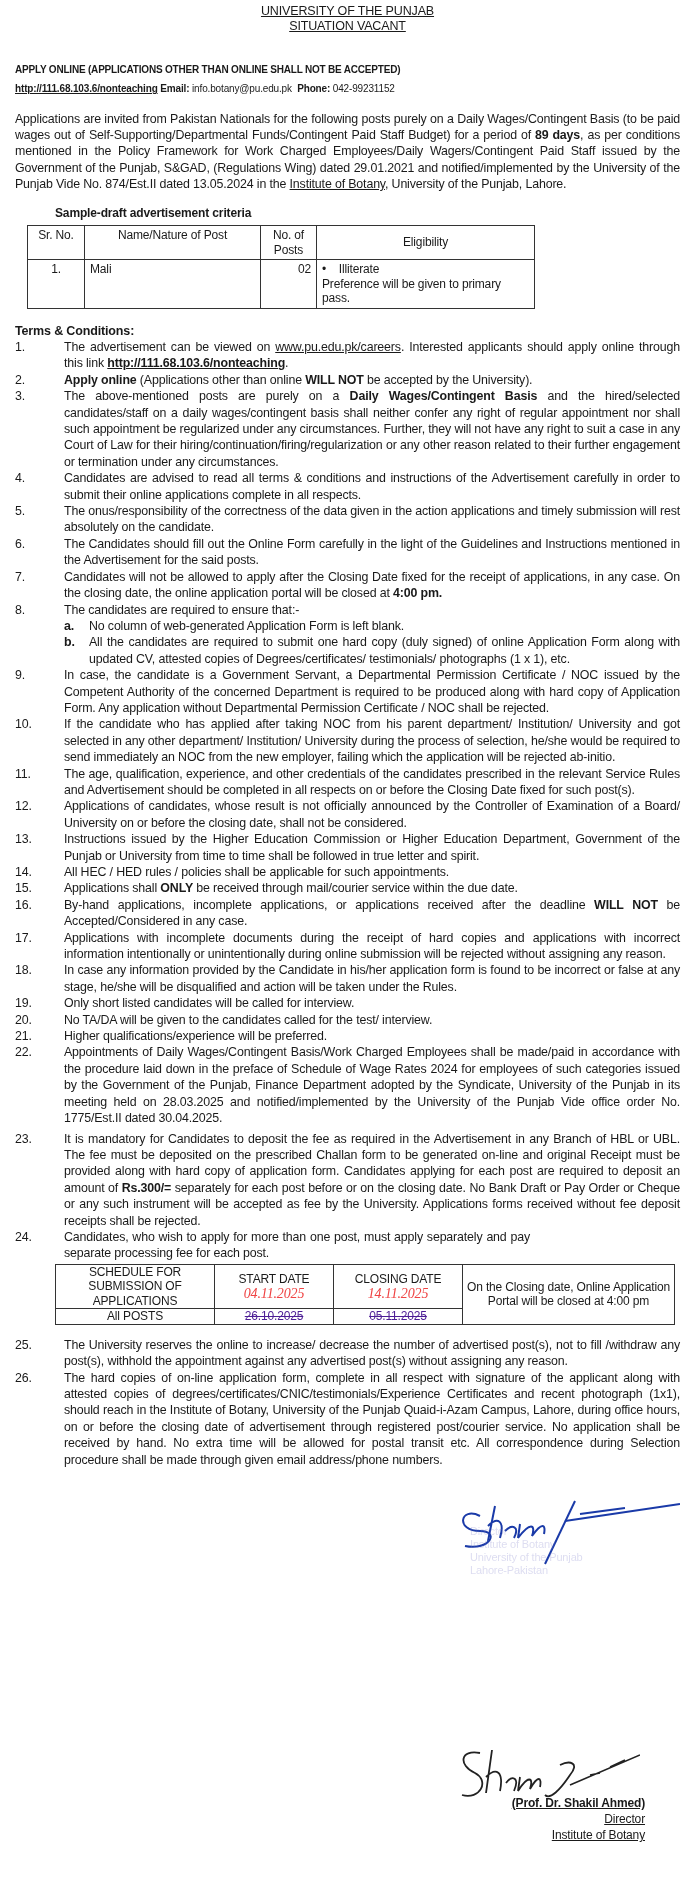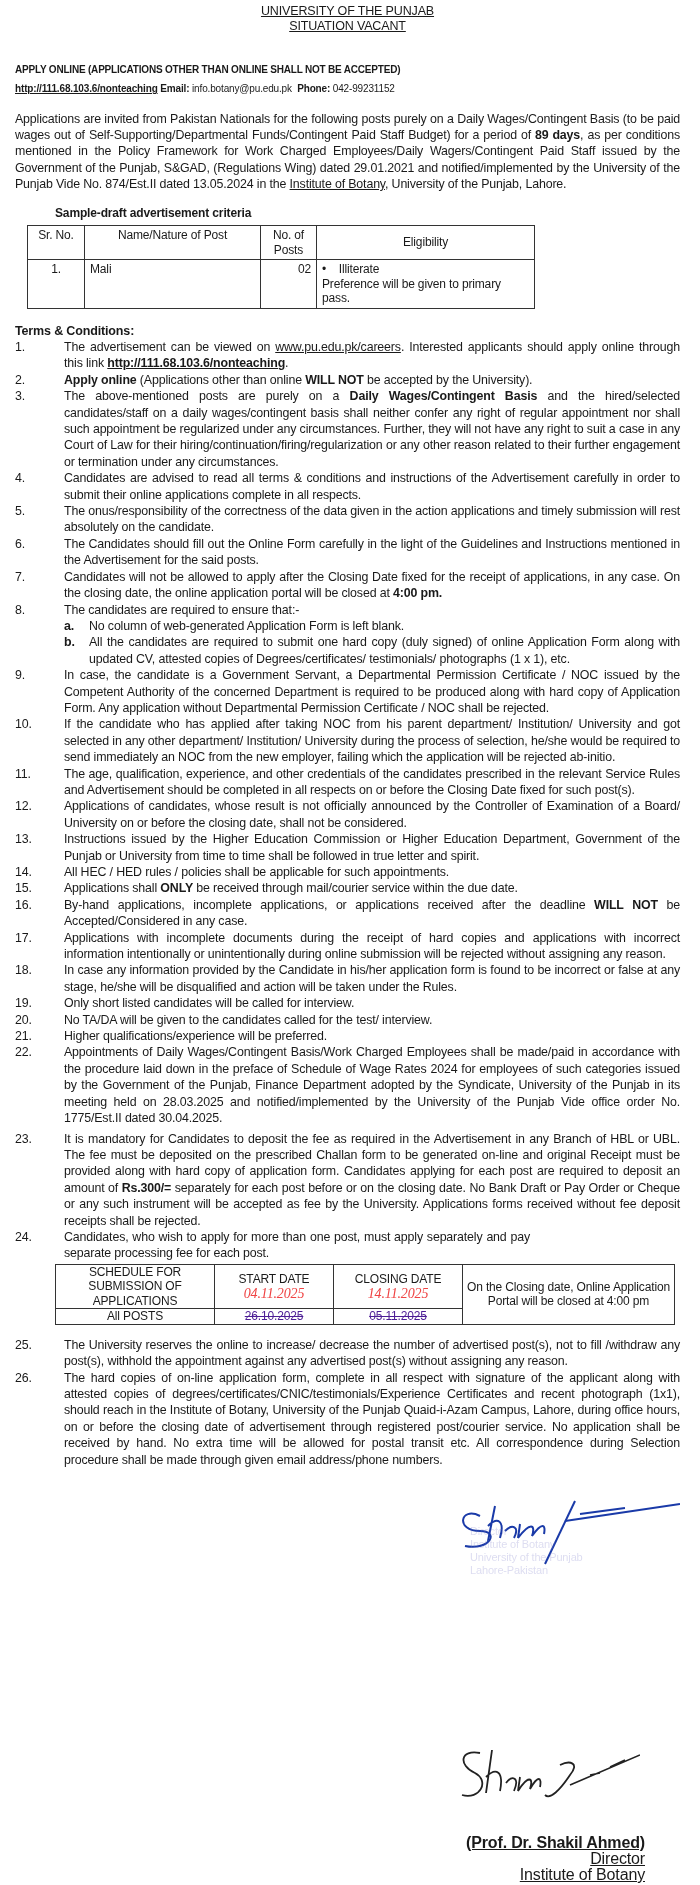--- a/index.html
+++ b/index.html
@@ -25,21 +25,21 @@
     ol.terms { list-style: none; margin: 0; padding: 0; }
     ol.terms > li { display: flex; text-align: justify; }
     .num { width: 49px; flex: 0 0 49px; padding-left: 0; }
     .txt { flex: 1; }
     .sub { display: flex; margin-left: 0; }
     .subl { width: 25px; flex: 0 0 25px; font-weight: bold; }
     .sch { border-collapse: collapse; margin: 2px 0 2px 40px; width: 620px; font-size: 12px; line-height: 14.5px; }
     .sch td { border: 1px solid #333; text-align: center; vertical-align: middle; padding: 0 4px; }
     .hand { font-family: Liberation Serif, serif; font-style: italic; color: #ef4444; font-size: 14px; }
     .strike { text-decoration: line-through; color: #4c1d95; }
-    .sig-block { position: absolute; right: 55px; top: 1795px; text-align: right; font-size: 16px; line-height: 16px; margin-top: 40px; }
+    .sig-block { position: absolute; right: 55px; top: 1795px; text-align: right; font-size: 12px; line-height: 16px; }
     .sig-block .nm { text-decoration: underline; font-weight: bold; }
     .sig-block .ul { text-decoration: underline; }
     .signature { position: absolute; right: 60px; top: 1745px; }
     .signature2 { position: absolute; left: 450px; top: 1496px; }
     .stamp { position: absolute; left: 470px; top: 1525px; color: rgba(120,120,200,0.25); font-size: 11px; line-height: 13px; }
   </style>
 </head>
 <body>
 
 <div class="page">

